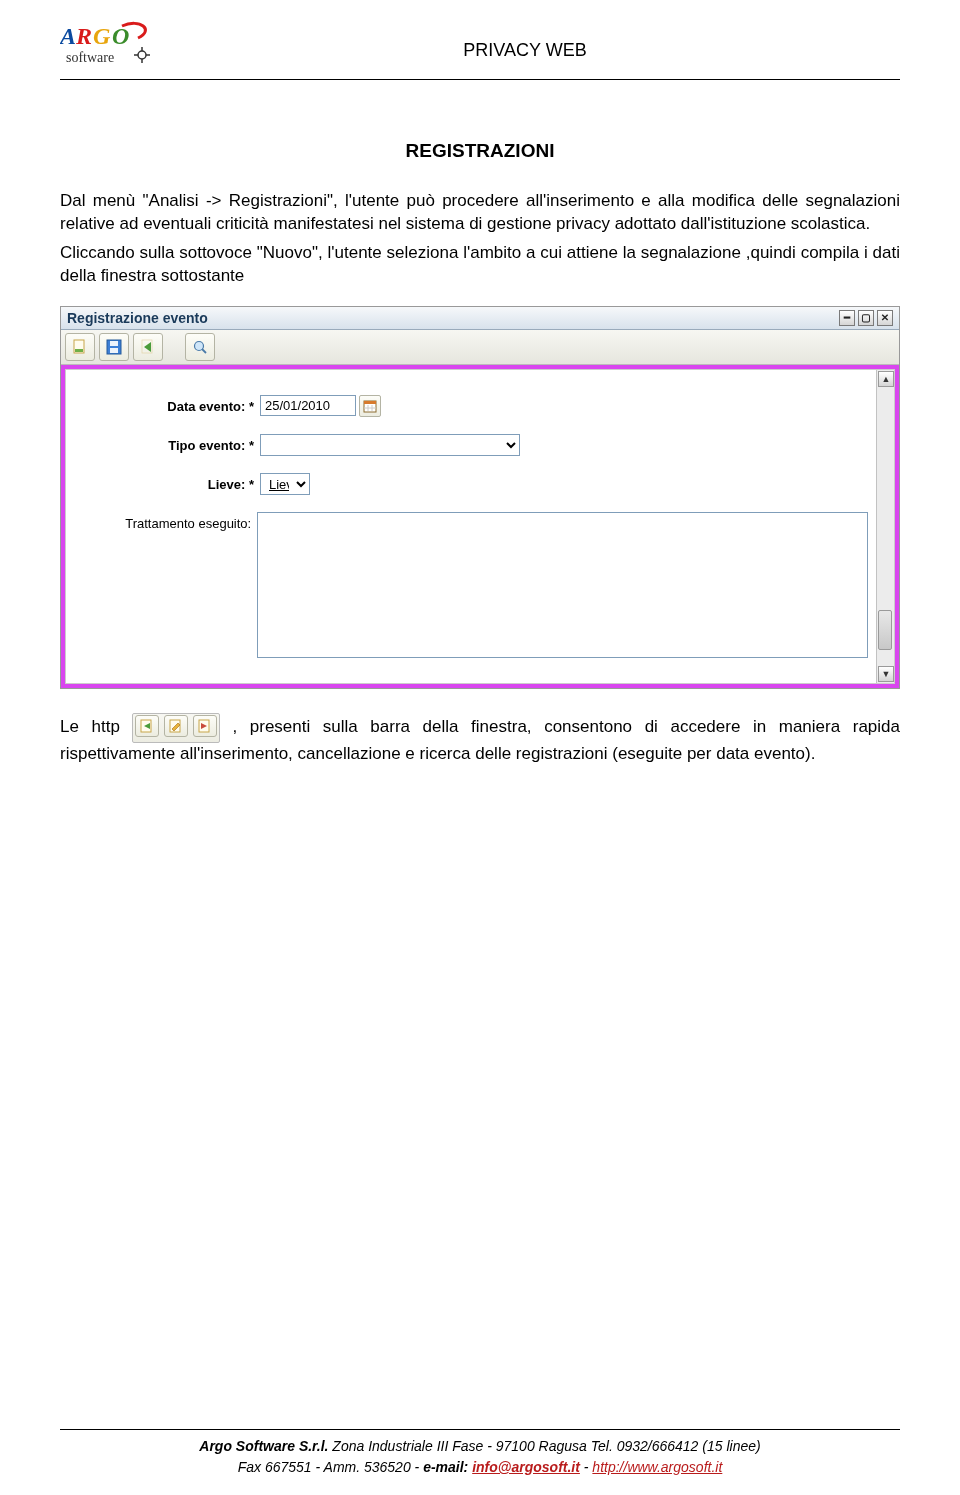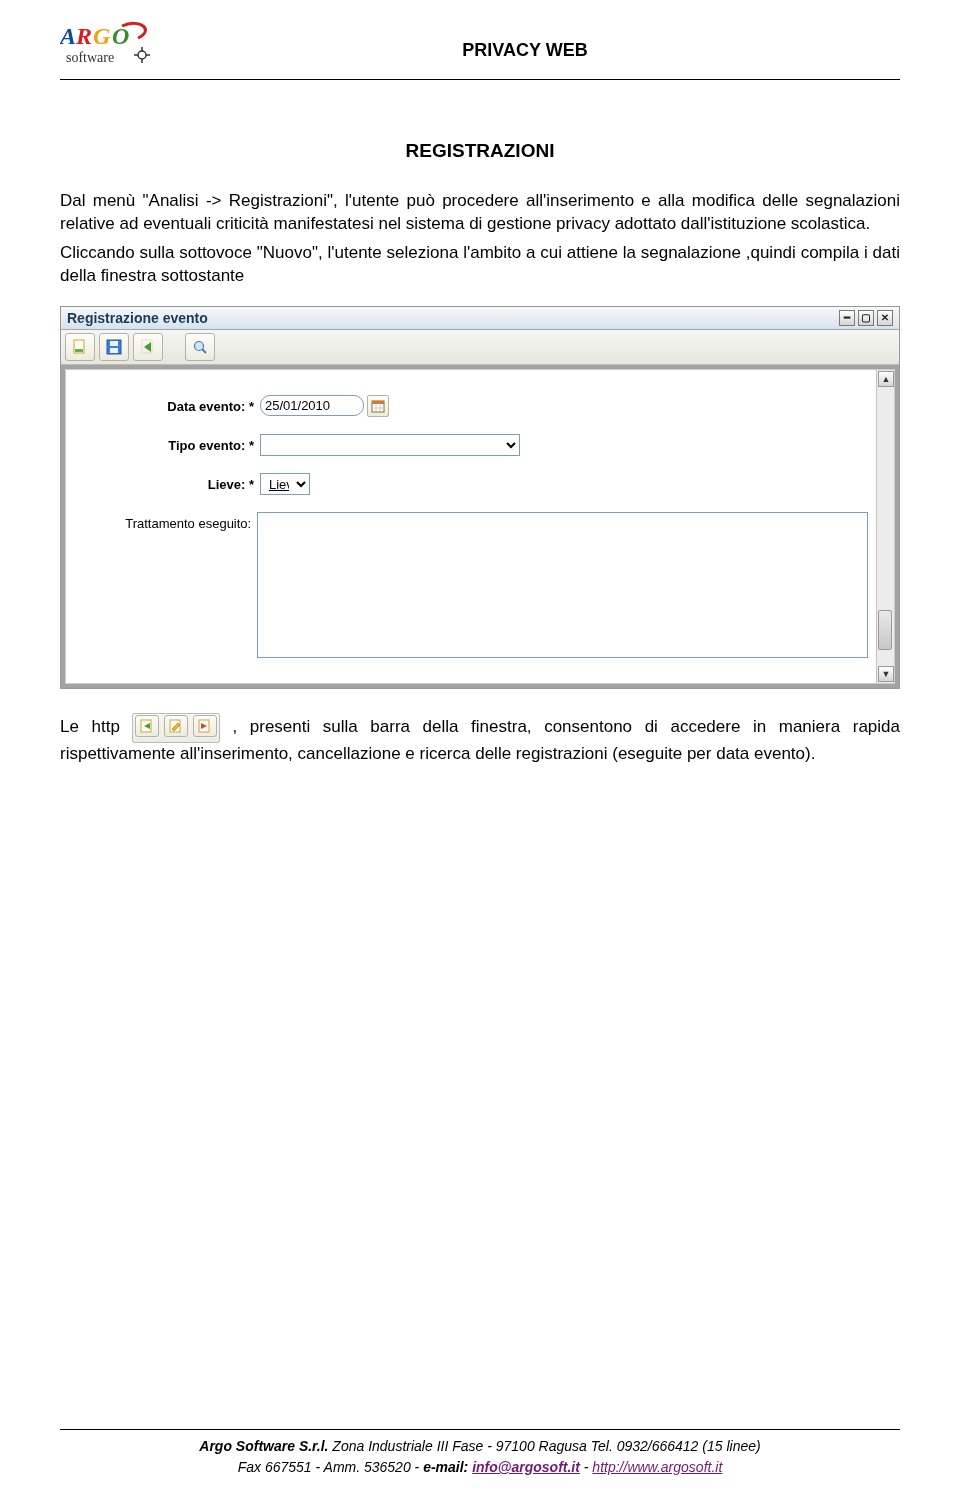--- a/index.html
+++ b/index.html
@@ -23,42 +23,42 @@
   }
   .logo {
     width: 90px;
     height: 55px;
     position: relative;
   }
   .logo svg { width: 100%; height: 100%; }
   .header-title {
     flex: 1;
     text-align: center;
-    font-weight: bold;
+    font-weight: normal;
     font-size: 18px;
     padding-top: 20px;
   }
   .hr-top { border: none; border-top: 1.3px solid #000; margin: 0 0 40px 0; }
   .section-title {
     text-align: center;
     font-weight: bold;
     font-size: 19px;
     margin: 60px 0 28px 0;
   }
   .para {
     font-size: 17px;
     line-height: 1.35;
     text-align: justify;
     margin: 0 0 6px 0;
   }
   
   .window {
     margin: 18px 0 24px 0;
     border: 1px solid #999;
-    background: #a3a3a3;
+    background: #d946ef;
     font-family: Arial, sans-serif;
   }
   .titlebar {
     background: linear-gradient(#f6f8fa, #d8e2ec);
     border-bottom: 1px solid #9ab;
     display: flex;
     align-items: center;
     padding: 3px 6px;
     font-size: 14px;
     font-weight: bold;
@@ -131,21 +131,21 @@
     color: #000;
     padding: 4px 6px 0 0;
   }
   input[type=text], select, textarea {
     font-family: Arial, sans-serif;
     font-size: 13px;
     border: 1px solid #7f9db9;
     background: #fff;
     padding: 2px 4px;
   }
-  .date-input { width: 104px; border-radius: 10px; }
+  .date-input { width: 96px; }
   .date-btn {
     width: 22px; height: 22px;
     border: 1px solid #b4b4a4;
     background: linear-gradient(#fdfdf8,#ecece0);
     margin-left: 3px;
     display: inline-flex; align-items: center; justify-content: center;
     border-radius: 2px;
   }
   .tipo-sel { width: 260px; height: 22px; }
   .descr { width: 620px; height: 150px; resize: none; }
@@ -167,21 +167,21 @@
     position: absolute;
     bottom: 18px; left: 60px; right: 60px;
   }
   .hr-bot { border: none; border-top: 1.3px solid #000; margin: 0 0 6px 0; }
   .footer-text {
     text-align: center;
     font-size: 14px;
     line-height: 1.45;
     font-style: italic;
   }
-  .footer-text a { color: #701a75; text-decoration: underline; }
+  .footer-text a { color: #b91c1c; text-decoration: underline; }
 </style>
 </head>
 <body>
 
 <div class="page">
   <div class="header">
     <div class="logo">
       <svg viewBox="0 0 90 55">
         <text x="0" y="24" font-family="Georgia, serif" font-size="24" font-style="italic" font-weight="bold" fill="#0a4aa0">A</text>
         <text x="16" y="24" font-family="Georgia, serif" font-size="24" font-style="italic" font-weight="bold" fill="#d91b1b">R</text>

